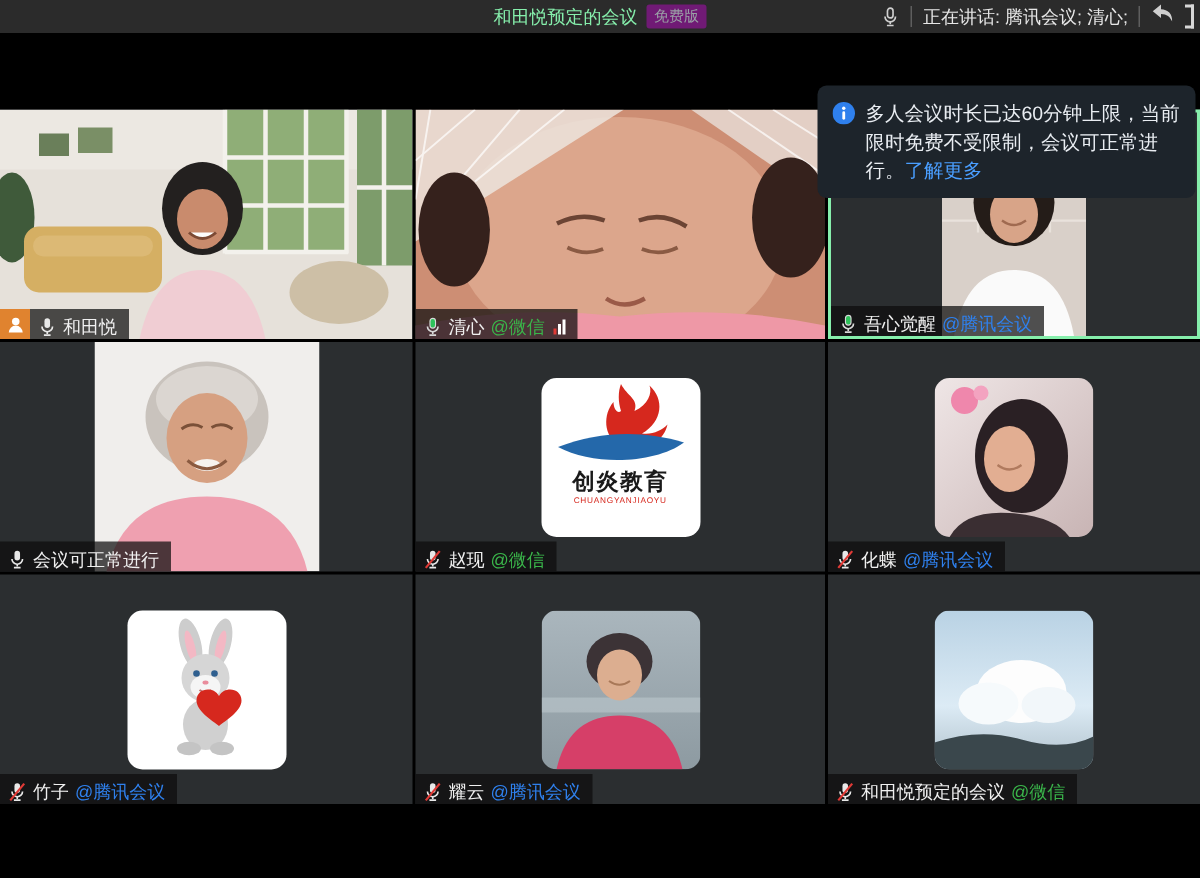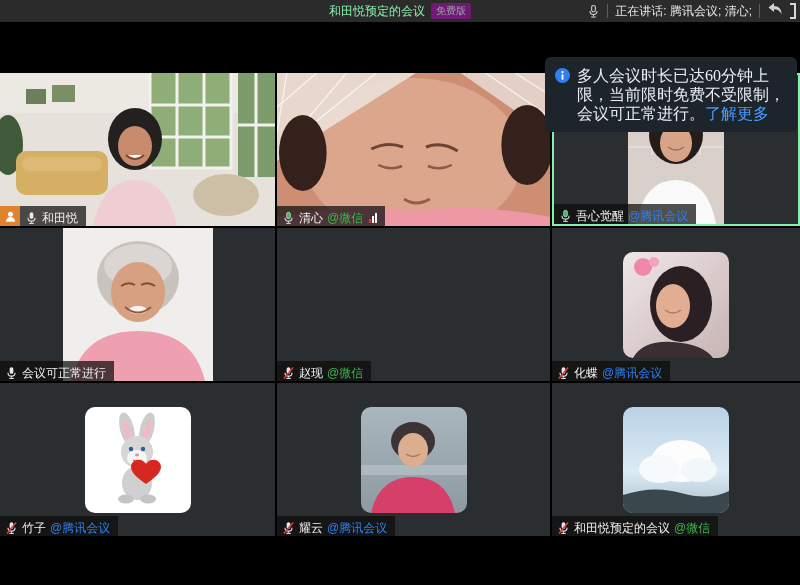--- a/index.html
+++ b/index.html
@@ -11,21 +11,21 @@
   .title-group{position:absolute;left:50%;transform:translateX(-50%);display:flex;align-items:center;gap:6px;white-space:nowrap;}
   .meeting-title{color:#86efac;font-size:12px;}
   .free-badge{background:#701a75;color:#9aa0a6;font-size:10px;padding:1px 5px;border-radius:2px;}
   .tb-right{position:absolute;right:4px;top:0;height:22px;display:flex;align-items:center;gap:7px;}
   .tb-divider{width:1px;height:14px;background:#5e5e5e;}
   .speaking-status{color:#e6e6e6;font-size:12px;white-space:nowrap;}
   .bracket-icon{width:4px;height:12px;border-top:2px solid #d8d8d8;border-right:2px solid #d8d8d8;border-bottom:2px solid #d8d8d8;}
 
   
   .banner{position:absolute;top:57px;right:3px;width:252px;box-sizing:border-box;background:#1d242b;border-radius:6px;padding:9px 10px;display:flex;gap:7px;z-index:6;}
-  .banner-text{color:#e9edf2;font-size:16px;line-height:19px;font-family:Liberation Serif, serif;}
+  .banner-text{color:#e9edf2;font-size:13px;line-height:19px;}
   .learn-more{color:#4a9eff;cursor:pointer;}
 
   
   .grid{position:absolute;top:73px;left:0;width:800px;height:463px;display:grid;grid-template-columns:275px 273px 1fr;grid-template-rows:153px 153px 153px;gap:2px;background:#000;}
   .tile{position:relative;background:#2b2e30;overflow:hidden;box-sizing:border-box;display:flex;align-items:center;justify-content:center;}
   .tile.active{border:2px solid #86efac;}
   .feed{position:absolute;inset:0;width:100%;height:100%;display:block;}
   .portrait{height:100%;display:block;}
   .card{border-radius:10px;overflow:hidden;display:flex;flex-direction:column;align-items:center;background:#fff;}
   .logo-card{width:106px;height:106px;}
@@ -243,20 +243,28 @@
               <line x1="7" y1="10.4" x2="7" y2="12" stroke="#e8e8e8" stroke-width="1.2"></line>
               <line x1="4.6" y1="12.8" x2="9.4" y2="12.8" stroke="#e8e8e8" stroke-width="1.2"></line>
             </svg>
           </span>
           <span class="pname">会议可正常进行</span>
         </span>
       </div>
     </div>
 
     <div class="tile">
+      <div class="card logo-card">
+        <svg width="104" height="62" viewBox="0 0 104 62">
+          <path d="M52 4 C56 12 64 14 61 22 C70 18 73 10 71 5 C81 14 80 29 66 37 C73 38 79 35 83 31 C80 45 63 51 51 45 C40 39 40 24 47 16 C47 21 50 24 52 22 C50 16 50 9 52 4 Z" fill="#d6281e"></path>
+          <path d="M10 46 C38 35 68 35 94 43 C75 57 34 59 10 46 Z" fill="#2468aa"></path>
+        </svg>
+        <div class="logo-title">创炎教育</div>
+        <div class="logo-sub">CHUANGYANJIAOYU</div>
+      </div>
       <div class="label">
         <span class="label-body">
           <span class="micwrap">
             <svg width="13" height="14" viewBox="0 0 14 14">
               <rect x="5" y="0.8" width="4" height="7" rx="2" fill="#e8e8e8"></rect>
               <path d="M3.2 6.6 a3.8 3.8 0 0 0 7.6 0" fill="none" stroke="#e8e8e8" stroke-width="1.2"></path>
               <line x1="7" y1="10.4" x2="7" y2="12" stroke="#e8e8e8" stroke-width="1.2"></line>
               <line x1="4.6" y1="12.8" x2="9.4" y2="12.8" stroke="#e8e8e8" stroke-width="1.2"></line>
               <line x1="2" y1="13" x2="12" y2="1" stroke="#e03a36" stroke-width="1.6"></line>
             </svg>

